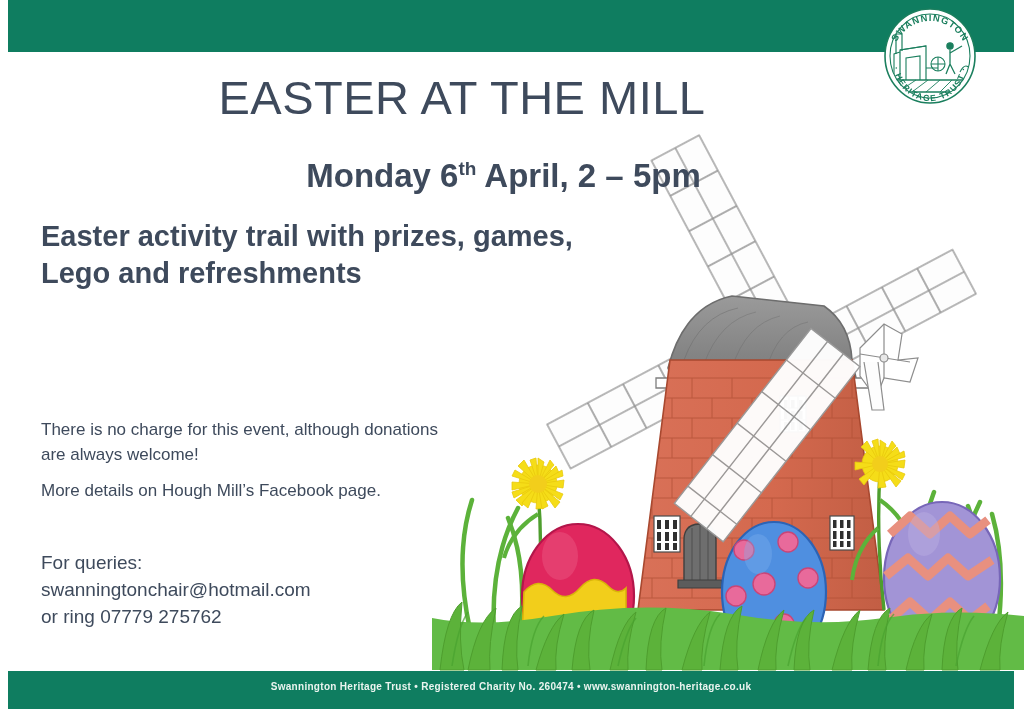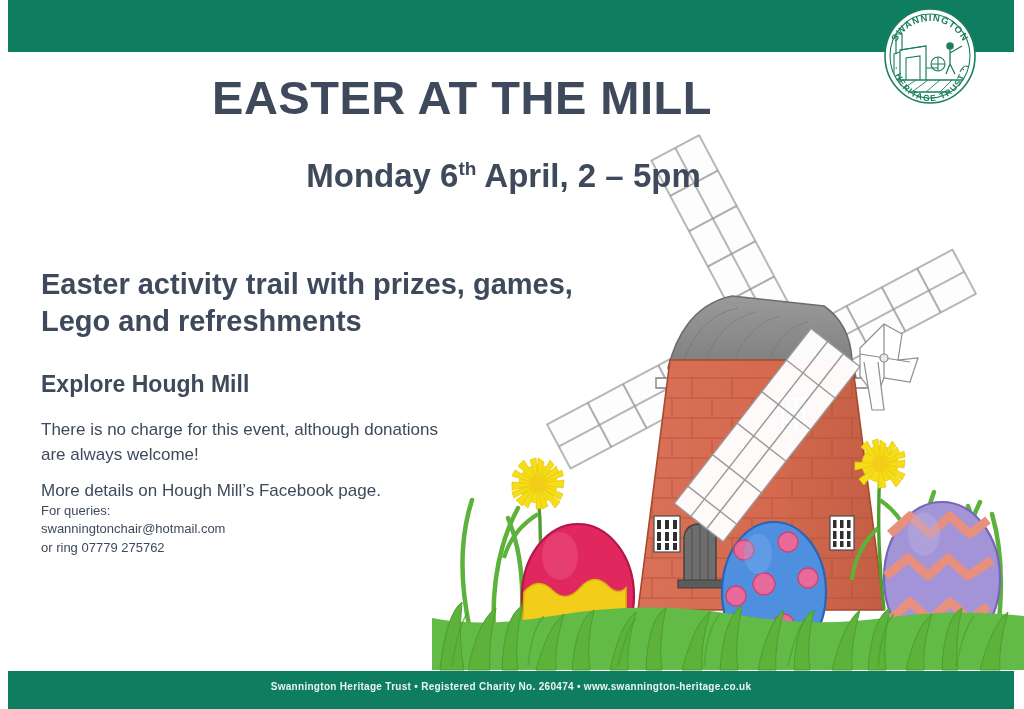--- a/index.html
+++ b/index.html
@@ -58,21 +58,21 @@
   }
 
   
   #title {
     position: absolute;
     left: 0px;
     top: 70px;
     width: 924px;
     text-align: center;
     font-size: 47px;
-    font-weight: bold;
+    font-weight: normal;
     color: #3E4A5C;
     letter-spacing: 0.5px;
     font-family: "Liberation Sans", sans-serif;
   }
   #subtitle {
     position: absolute;
     left: 0px;
     top: 157px;
     width: 1007px;
     text-align: center;
@@ -92,21 +92,20 @@
     left: 41px;
     color: #3E4A5C;
     font-family: "Liberation Sans", sans-serif;
   }
   #headline-1 {
     top: 218px;
     font-size: 29px;
     font-weight: bold;
     line-height: 1.28;
     width: 560px;
-    margin-top: 48px;
   }
   #headline-2 {
     top: 319px;
     font-size: 23px;
     font-weight: bold;
     width: 600px;
   }
   #headline-3 {
     top: 371px;
     font-size: 23px;
@@ -118,22 +117,22 @@
     font-size: 17px;
     line-height: 1.45;
     width: 420px;
   }
   #para-2 {
     top: 481px;
     font-size: 17px;
     width: 460px;
   }
   #para-3 {
-    top: 502px;
-    font-size: 13px;
+    top: 550px;
+    font-size: 19px;
     line-height: 1.42;
     width: 420px;
   }
   #para-4 {
     top: 615px;
     font-size: 17px;
     font-weight: bold;
     width: 480px;
   }
 
@@ -457,21 +456,20 @@
         </g>
       </g>
     </svg>
   </div>
 
   <div id="title">EASTER AT THE MILL</div>
 
   <div id="subtitle"><span>Monday 6</span><sup>th</sup><span> April, 2 – 5pm</span></div>
 
   <div class="blk" id="headline-1">Easter activity trail with prizes, games, Lego and refreshments</div>
-  <div class="blk" id="headline-3">Explore Hough Mill</div>
   <div class="blk" id="para-1">There is no charge for this event, although donations are always welcome!</div>
   <div class="blk" id="para-2">More details on Hough Mill’s Facebook page.</div>
   <div class="blk" id="para-3" style="white-space: pre-line;">For queries:
 swanningtonchair@hotmail.com
 or ring 07779 275762</div>
 
   <div class="bar" id="bottom-bar"></div>
   <div id="footer-text">Swannington Heritage Trust • Registered Charity No. 260474 • www.swannington-heritage.co.uk</div>
 
 </div>

